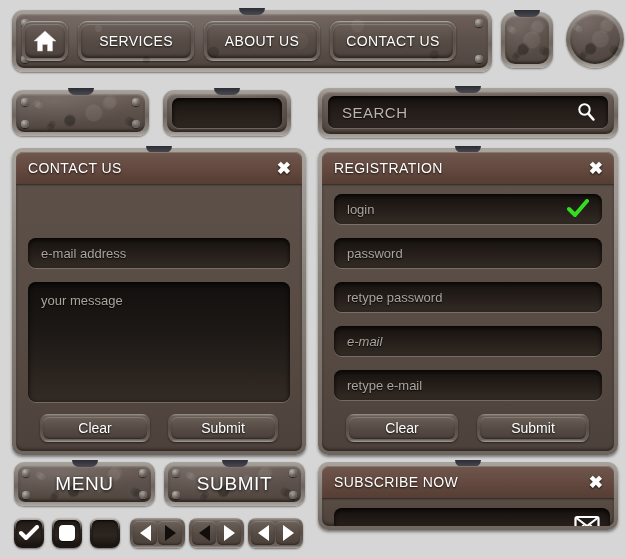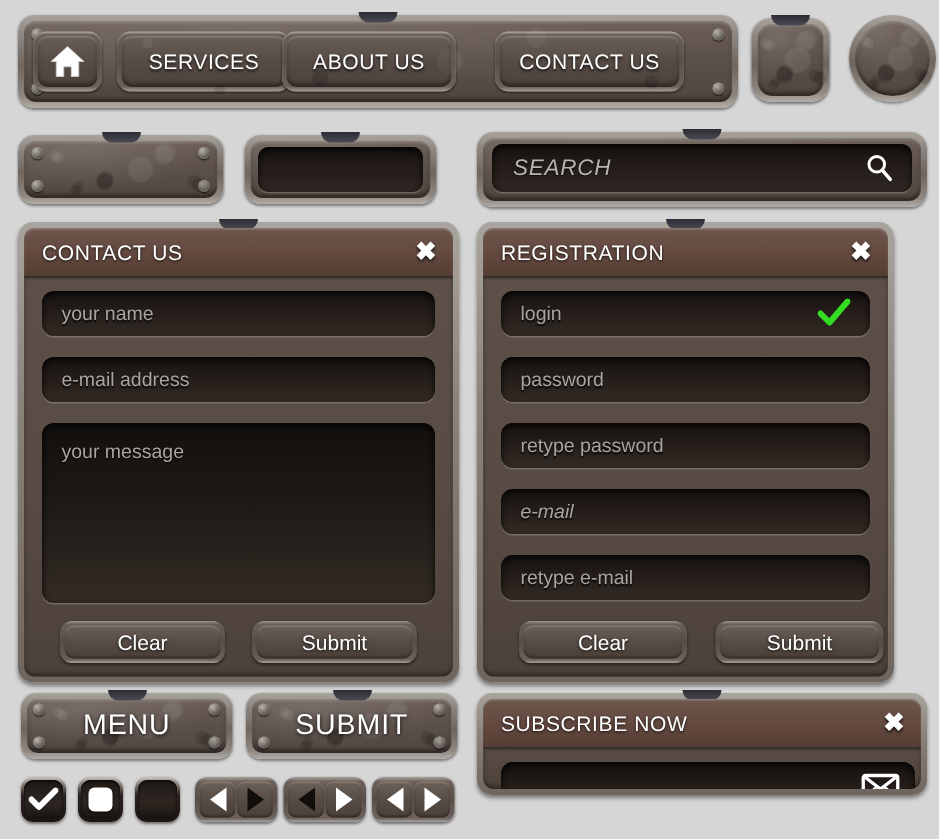--- a/index.html
+++ b/index.html
@@ -84,21 +84,21 @@
   #plate{left:12px;top:90px;width:137px;height:46px;}
   #smallInput{left:163px;top:90px;width:128px;height:46px;}
   .dark-field{
     position:absolute;border-radius:7px;
     background:linear-gradient(180deg,#17120f 0%,#231c18 45%,#2e2621 100%);
     box-shadow:inset 0 2px 4px rgba(0,0,0,.85), 0 1px 0 rgba(255,255,255,.18);
   }
 
   
   #searchBar{left:318px;top:88px;width:300px;height:50px;}
-  #searchField{left:10px;top:8px;right:10px;height:32px;font-style:italic;}
+  #searchField{left:10px;top:8px;right:10px;height:32px;}
   #searchField .ph{
     position:absolute;left:14px;top:50%;transform:translateY(-50%);
     color:#b9b4ae;font-size:15px;letter-spacing:.5px;
     text-shadow:0 1px 1px rgba(0,0,0,.8);
   }
   .search-icon{position:absolute;right:12px;top:50%;transform:translateY(-50%);}
 
   
   .panel{
     position:absolute;border-radius:10px;
@@ -226,21 +226,21 @@
       <div class="face"></div>
       <svg class="home-icon" viewBox="0 0 24 22">
         <path d="M12 1 L23 11 L19.5 11 L19.5 21 L14.5 21 L14.5 14.5 L9.5 14.5 L9.5 21 L4.5 21 L4.5 11 L1 11 Z" fill="#ffffff" stroke="#cfc9c3" stroke-width="0.6"></path>
       </svg>
     </div>
 
     <div class="nav-btn" style="left:66px;top:11px;width:116px;">
       <div class="face"></div>
       <span class="lbl">SERVICES</span>
     </div>
-    <div class="nav-btn" style="left:176px;top:11px;width:116px;">
+    <div class="nav-btn" style="left:192px;top:11px;width:116px;">
       <div class="face"></div>
       <span class="lbl">ABOUT US</span>
     </div>
     <div class="nav-btn" style="left:318px;top:11px;width:126px;">
       <div class="face"></div>
       <span class="lbl">CONTACT US</span>
     </div>
   </div>
 
   <div class="metal speckle" id="sqBtn">
@@ -281,42 +281,39 @@
   </div>
 
   <div class="panel" style="left:12px;top:148px;width:294px;height:307px;">
     <div class="notch"></div>
     <div class="panel-body">
       <div class="panel-title">
         <span class="t">CONTACT US</span>
         <span class="close-x">✖</span>
       </div>
 
-      <div class="field" style="top:42px;">
-        <span class="ph">your name</span>
-      </div>
       <div class="field" style="top:86px;">
         <span class="ph">e-mail address</span>
       </div>
       <div class="textarea" style="top:130px;height:120px;">
         <span class="ph">your message</span>
       </div>
 
       <div class="sm-btn" style="left:24px;top:262px;width:110px;">
         <div class="face"></div>
         <span class="lbl">Clear</span>
       </div>
       <div class="sm-btn" style="left:152px;top:262px;width:110px;">
         <div class="face"></div>
         <span class="lbl">Submit</span>
       </div>
     </div>
   </div>
 
-  <div class="panel" style="left:318px;top:148px;width:278px;height:307px;">
+  <div class="panel" style="left:318px;top:148px;width:300px;height:307px;">
     <div class="notch"></div>
     <div class="panel-body">
       <div class="panel-title">
         <span class="t">REGISTRATION</span>
         <span class="close-x">✖</span>
       </div>
 
       <div class="field" style="top:42px;text-decoration:underline;">
         <span class="ph">login</span>
         <svg class="check-mark" width="22" height="20" viewBox="0 0 22 20">

